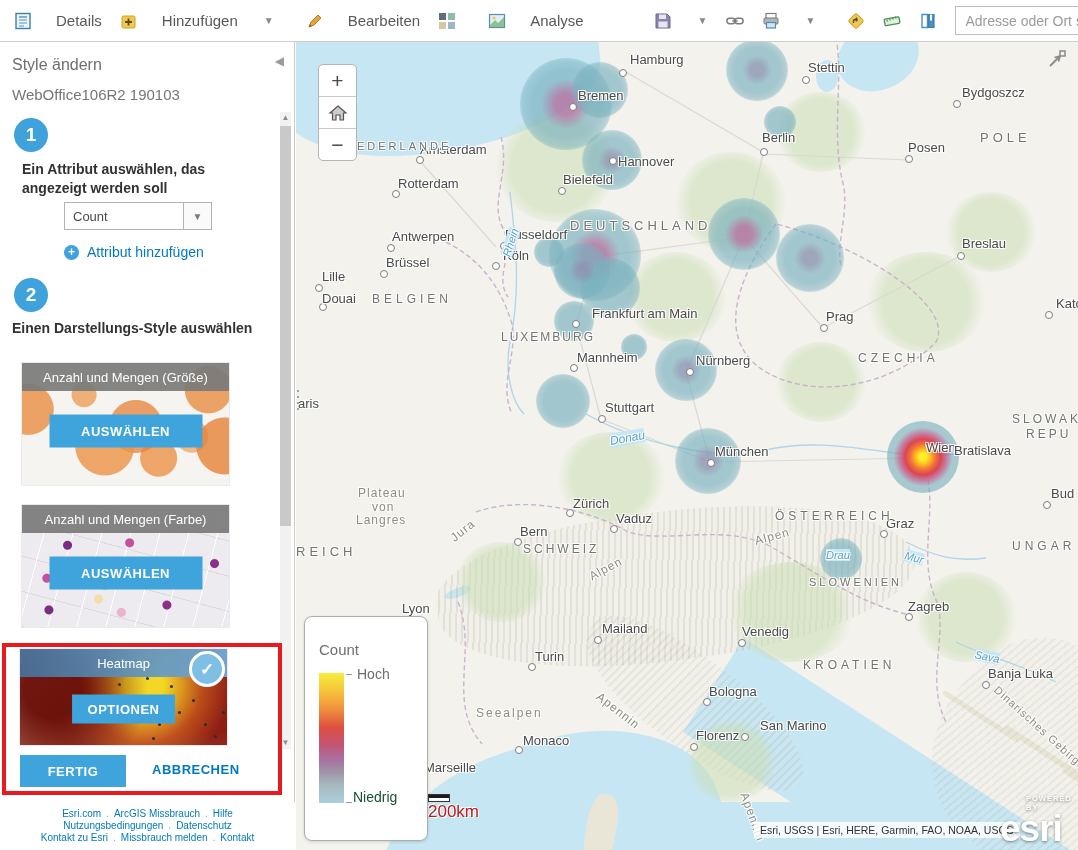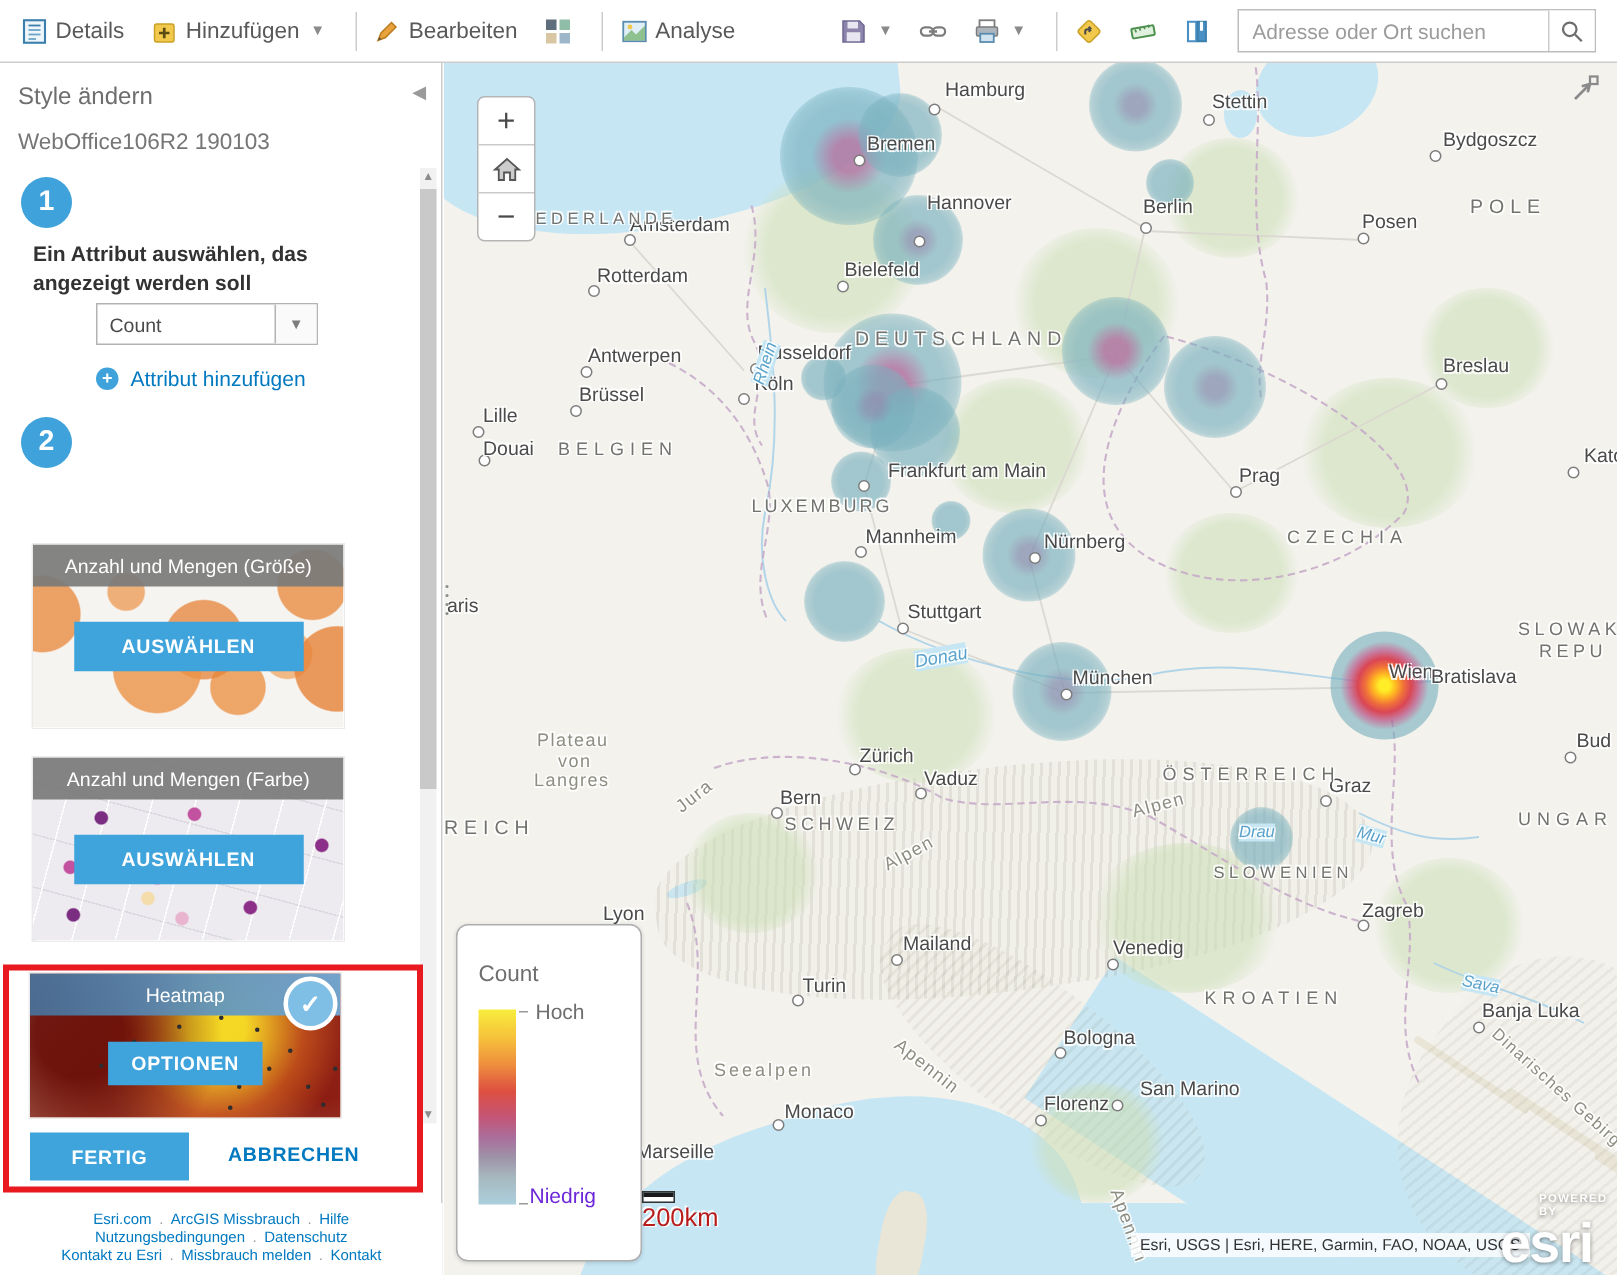--- a/index.html
+++ b/index.html
@@ -1,20 +1,20 @@
 <!DOCTYPE html>
 <html><head>
 <meta charset="utf-8">
 <style>
   html,body{margin:0;padding:0;background:#fff;font-family:"Liberation Sans",sans-serif;}
   #page{position:relative;width:1078px;height:850px;overflow:hidden;background:#fff;color:#4c4c4c;}
 
   
   #toolbar{position:absolute;left:0;top:0;width:1078px;height:42px;background:#fff;border-bottom:1px solid #ccc;display:flex;align-items:center;box-sizing:border-box;padding:0 14px;font-size:15px;color:#595959;}
-  .tb-item{display:flex;align-items:center;gap:5px;margin-right:18px;cursor:pointer;white-space:nowrap;}
+  .tb-item{display:flex;align-items:center;gap:24px;margin-right:18px;cursor:pointer;white-space:nowrap;}
   .tb-sep{width:1px;height:26px;background:#ccc;margin:0 12px 0 2px;}
   .caret{font-size:10px;color:#8a8a8a;margin-left:2px;}
   .tb-ico{width:18px;height:18px;display:inline-block;flex:0 0 auto;}
   #search-wrap{margin-left:auto;display:flex;align-items:center;border:1px solid #bdbdbd;height:29px;box-sizing:border-box;width:286px;background:#fff;}
   #search-input{border:0;outline:none;flex:1;font-size:14px;color:#444;padding:0 9px;font-family:"Liberation Sans",sans-serif;}
   #search-input::placeholder{color:#9b9b9b;}
   #search-btn{width:30px;height:27px;border-left:1px solid #ccc;display:flex;align-items:center;justify-content:center;cursor:pointer;background:#fff;}
 
   
   #panel{position:absolute;left:0;top:42px;width:295px;height:808px;background:#fff;border-right:1px solid #ccc;box-sizing:border-box;}
@@ -114,21 +114,21 @@
   #zoomctl .zbtn{height:31px;display:flex;align-items:center;justify-content:center;font-size:21px;color:#4a4a4a;cursor:pointer;border-bottom:1px solid #c9c9c9;}
   #zoomctl .zbtn:last-child{border-bottom:0;}
   #modify-icon{position:absolute;right:10px;top:6px;z-index:20;cursor:pointer;}
 
   
   #legend{position:absolute;left:8px;top:574px;width:122px;height:223px;background:#fff;border:1px solid #aeaeae;border-radius:8px;z-index:25;box-shadow:0 1px 3px rgba(0,0,0,.15);}
   #legend-title{position:absolute;left:14px;top:24px;font-size:15px;color:#6e6e6e;}
   #legend-bar{position:absolute;left:14px;top:56px;width:25px;height:130px;background:linear-gradient(#f7ed3c 0%,#f6c33a 14%,#ef8f3d 28%,#dd4f41 42%,#c45575 55%,#a96f9d 66%,#9e93a8 76%,#a7b8bf 86%,#abcfdd 100%);}
   .ltick{position:absolute;width:6px;height:1px;background:#9a9a9a;}
   #legend-high{position:absolute;left:52px;top:49px;font-size:14px;color:#6e6e6e;}
-  #legend-low{position:absolute;left:48px;top:172px;font-size:14px;color:#6d28d9;}
+  #legend-low{position:absolute;left:48px;top:172px;font-size:14px;color:#14532d;}
 
   
   #scalebar{position:absolute;left:132px;top:752px;z-index:24;}
   #scalebar .bar{width:22px;height:8px;border:1px solid #333;box-sizing:border-box;background:linear-gradient(#1a1a1a 0 50%,#fff 50% 100%);}
   #scalebar .lbl{font-size:17px;color:#b91c1c;text-shadow:1px 1px 0 #fff,-1px -1px 0 #fff;}
   #attribution{position:absolute;left:458px;top:780px;background:rgba(255,255,255,.8);padding:2px 6px;font-size:10.5px;color:#323232;z-index:22;white-space:nowrap;}
   #esri-logo{position:absolute;left:704px;top:752px;z-index:23;color:#fff;text-shadow:0 1px 3px rgba(0,0,0,.45);}
   #esri-logo .pb{font-size:7.5px;letter-spacing:1px;font-weight:bold;margin-left:26px;}
   #esri-logo .big{font-size:37px;font-weight:bold;line-height:.9;letter-spacing:-1px;}
 </style>
@@ -246,20 +246,21 @@
     <div id="attr-select">
       <span id="attr-value">Count</span>
       <span id="attr-caret">▼</span>
     </div>
     <div id="add-attr">
       <span class="plus">+</span>
       <span class="txt">Attribut hinzufügen</span>
     </div>
 
     <div id="step2-num" class="stepnum">2</div>
+    <div id="step2-label">Einen Darstellungs-Style auswählen</div>
 
     <div id="card-size" class="style-card">
       <div class="card-body"></div>
       <div class="card-head">Anzahl und Mengen (Größe)</div>
       <button class="card-btn">AUSWÄHLEN</button>
     </div>
 
     <div id="card-color" class="style-card">
       <div class="card-body"></div>
       <div class="card-head">Anzahl und Mengen (Farbe)</div>
@@ -413,21 +414,21 @@
         <div class="mdot" style="left: 219px; top: 704px;"></div>
       </div>
     <div id="label-layer">
         <span class="mlabel city" style="left: 334px; top: 10px;">Hamburg</span>
         <span class="mlabel city" style="left: 512px; top: 18px;">Stettin</span>
         <span class="mlabel city" style="left: 666px; top: 43px;">Bydgoszcz</span>
         <span class="mlabel city" style="left: 466px; top: 88px;">Berlin</span>
         <span class="mlabel city" style="left: 612px; top: 98px;">Posen</span>
         <span class="mlabel city" style="left: 282px; top: 46px;">Bremen</span>
         <span class="mlabel city" style="left: 124px; top: 100px;">Amsterdam</span>
-        <span class="mlabel city" style="left: 322px; top: 85px;">Hannover</span>
+        <span class="mlabel city" style="left: 322px; top: 112px;">Hannover</span>
         <span class="mlabel city" style="left: 267px; top: 130px;">Bielefeld</span>
         <span class="mlabel city" style="left: 102px; top: 134px;">Rotterdam</span>
         <span class="mlabel city" style="left: 96px; top: 187px;">Antwerpen</span>
         <span class="mlabel city" style="left: 90px; top: 213px;">Brüssel</span>
         <span class="mlabel city" style="left: 26px; top: 227px;">Lille</span>
         <span class="mlabel city" style="left: 26px; top: 249px;">Douai</span>
         <span class="mlabel city" style="left: 209px; top: 185px;">Düsseldorf</span>
         <span class="mlabel city" style="left: 207px; top: 206px;">Köln</span>
         <span class="mlabel city" style="left: 296px; top: 264px;">Frankfurt am Main</span>
         <span class="mlabel city" style="left: 281px; top: 308px;">Mannheim</span>

